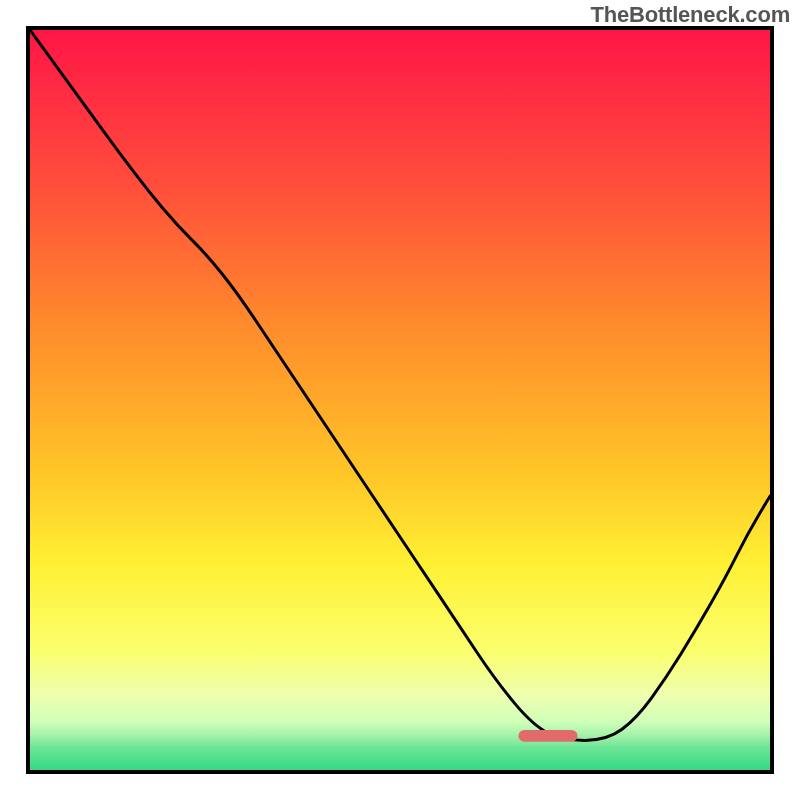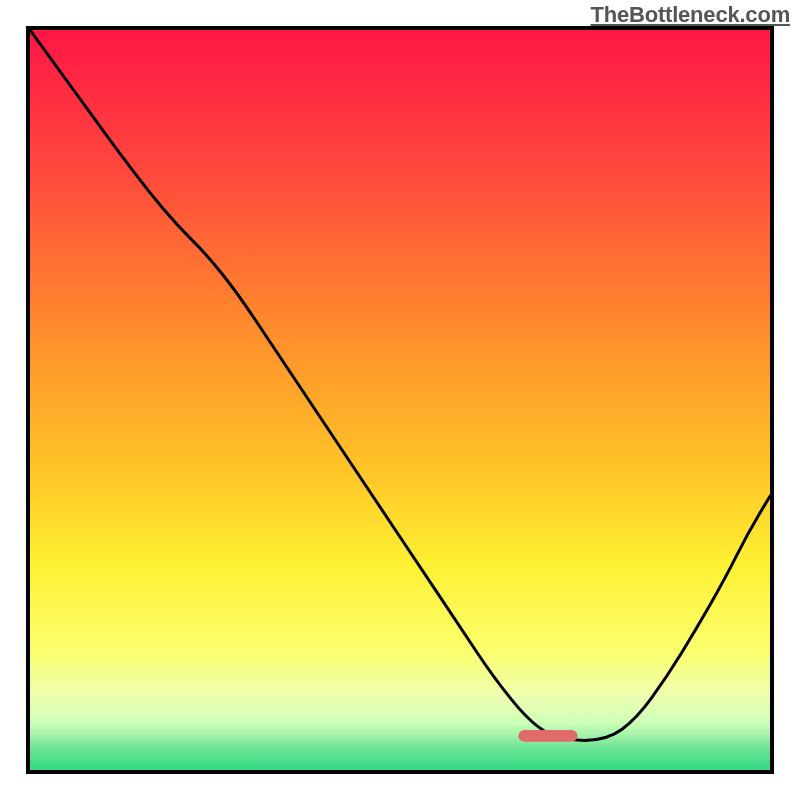--- a/index.html
+++ b/index.html
@@ -18,21 +18,20 @@
   }
   .watermark {
     position: absolute;
     top: 2px;
     right: 10px;
     font-size: 22px;
     font-weight: 600;
     color: #555;
     user-select: none;
     letter-spacing: -0.2px;
-    text-decoration: underline;
   }
   .plot-area {
     position: absolute;
     left: 26px;
     top: 26px;
     width: 748px;
     height: 748px;
     box-sizing: border-box;
     border: 4px solid #000;
     overflow: hidden;

